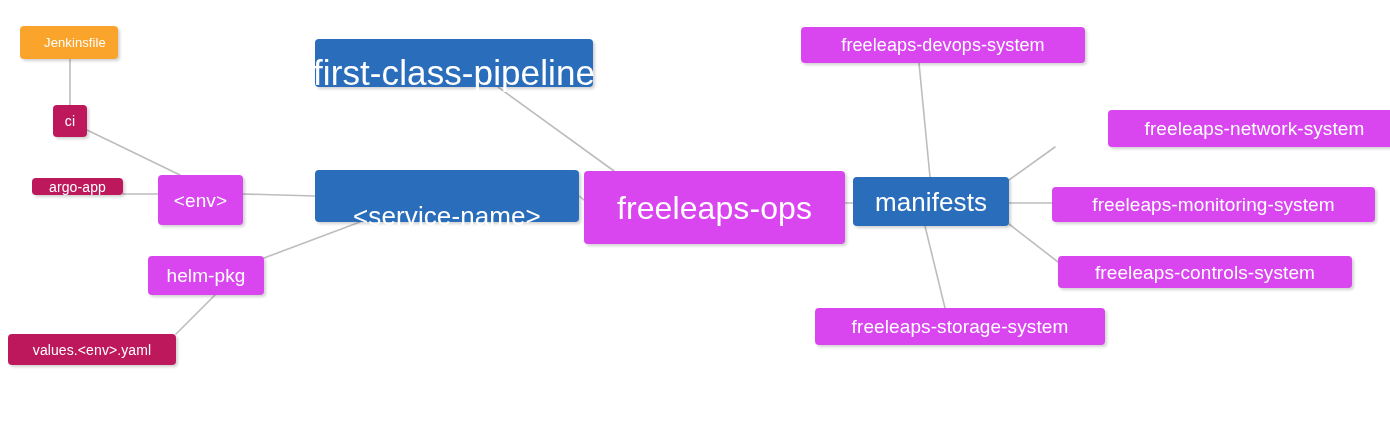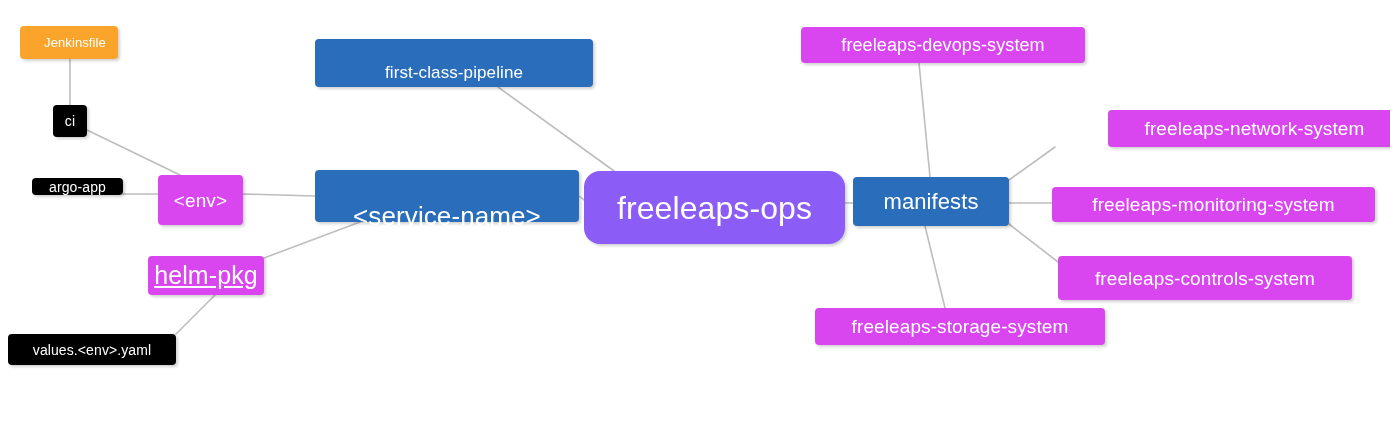--- a/index.html
+++ b/index.html
@@ -41,24 +41,24 @@
     box-shadow: 2px 2px 3px rgba(0,0,0,0.18);
     z-index: 2;
     user-select: none;
   }
   .node-label {
     display: block;
     line-height: 1;
     padding: 0 2px;
   }
   
-  .c-root   { background: #8b5cf6; border-radius: 16px; }
+  .c-root   { background: #d946ef; }
   .c-blue   { background: #2a6ebb; }
   .c-green  { background: #d946ef; }
-  .c-red    { background: #000000; }
+  .c-red    { background: #be185d; }
   .c-orange { background: #fba42b; padding-left: 12px; }
 </style>
 </head>
 <body>
 
 <div id="canvas">
   <svg id="edges" viewBox="0 0 1390 421" width="1390" height="421" xmlns="http://www.w3.org/2000/svg">
       <line x1="70" y1="59" x2="70" y2="105" stroke="#bdbdbd" stroke-width="1.6" stroke-linecap="round"></line>
       <line x1="87" y1="130" x2="180" y2="175" stroke="#bdbdbd" stroke-width="1.6" stroke-linecap="round"></line>
       <line x1="123" y1="194" x2="158" y2="194" stroke="#bdbdbd" stroke-width="1.6" stroke-linecap="round"></line>
@@ -81,46 +81,46 @@
       <div class="node c-red" style="left: 53px; top: 105px; width: 34px; height: 32px;">
         <span class="node-label" style="font-size: 14px;">ci</span>
       </div>
       <div class="node c-red" style="left: 32px; top: 178px; width: 91px; height: 17px;">
         <span class="node-label" style="font-size: 14px;">argo-app</span>
       </div>
       <div class="node c-green" style="left: 158px; top: 175px; width: 85px; height: 50px;">
         <span class="node-label" style="font-size: 19px;">&lt;env&gt;</span>
       </div>
       <div class="node c-green" style="left: 148px; top: 256px; width: 116px; height: 39px;">
-        <span class="node-label" style="font-size: 25px; text-decoration: underline;">helm-pkg</span>
+        <span class="node-label" style="font-size: 19px;">helm-pkg</span>
       </div>
       <div class="node c-red" style="left: 8px; top: 334px; width: 168px; height: 31px; justify-content: center;">
         <span class="node-label" style="font-size: 14px;">values.&lt;env&gt;.yaml</span>
       </div>
       <div class="node c-blue" style="left: 315px; top: 39px; width: 278px; height: 48px;">
-        <span class="node-label" style="font-size: 17px; margin-top: 19px;">first-class-pipeline</span>
+        <span class="node-label" style="font-size: 35px; margin-top: 19px;">first-class-pipeline</span>
       </div>
       <div class="node c-blue" style="left: 315px; top: 170px; width: 264px; height: 52px;">
         <span class="node-label" style="font-size: 26px; margin-top: 40px;">&lt;service-name&gt;</span>
       </div>
       <div class="node c-root" style="left: 584px; top: 171px; width: 261px; height: 73px;">
         <span class="node-label" style="font-size: 32px;">freeleaps-ops</span>
       </div>
       <div class="node c-blue" style="left: 853px; top: 177px; width: 156px; height: 49px;">
-        <span class="node-label" style="font-size: 22px;">manifests</span>
+        <span class="node-label" style="font-size: 26px;">manifests</span>
       </div>
       <div class="node c-green" style="left: 801px; top: 27px; width: 284px; height: 36px;">
         <span class="node-label" style="font-size: 18px;">freeleaps-devops-system</span>
       </div>
       <div class="node c-green" style="left: 1108px; top: 110px; width: 293px; height: 37px;">
         <span class="node-label" style="font-size: 19px;">freeleaps-network-system</span>
       </div>
       <div class="node c-green" style="left: 1052px; top: 187px; width: 323px; height: 35px;">
         <span class="node-label" style="font-size: 19px;">freeleaps-monitoring-system</span>
       </div>
-      <div class="node c-green" style="left: 1058px; top: 256px; width: 294px; height: 44px;">
+      <div class="node c-green" style="left: 1058px; top: 256px; width: 294px; height: 32px;">
         <span class="node-label" style="font-size: 19px;">freeleaps-controls-system</span>
       </div>
       <div class="node c-green" style="left: 815px; top: 308px; width: 290px; height: 37px; align-items: center;">
         <span class="node-label" style="font-size: 19px;">freeleaps-storage-system</span>
       </div>
     </div>
 </div>
 
 </body></html>

